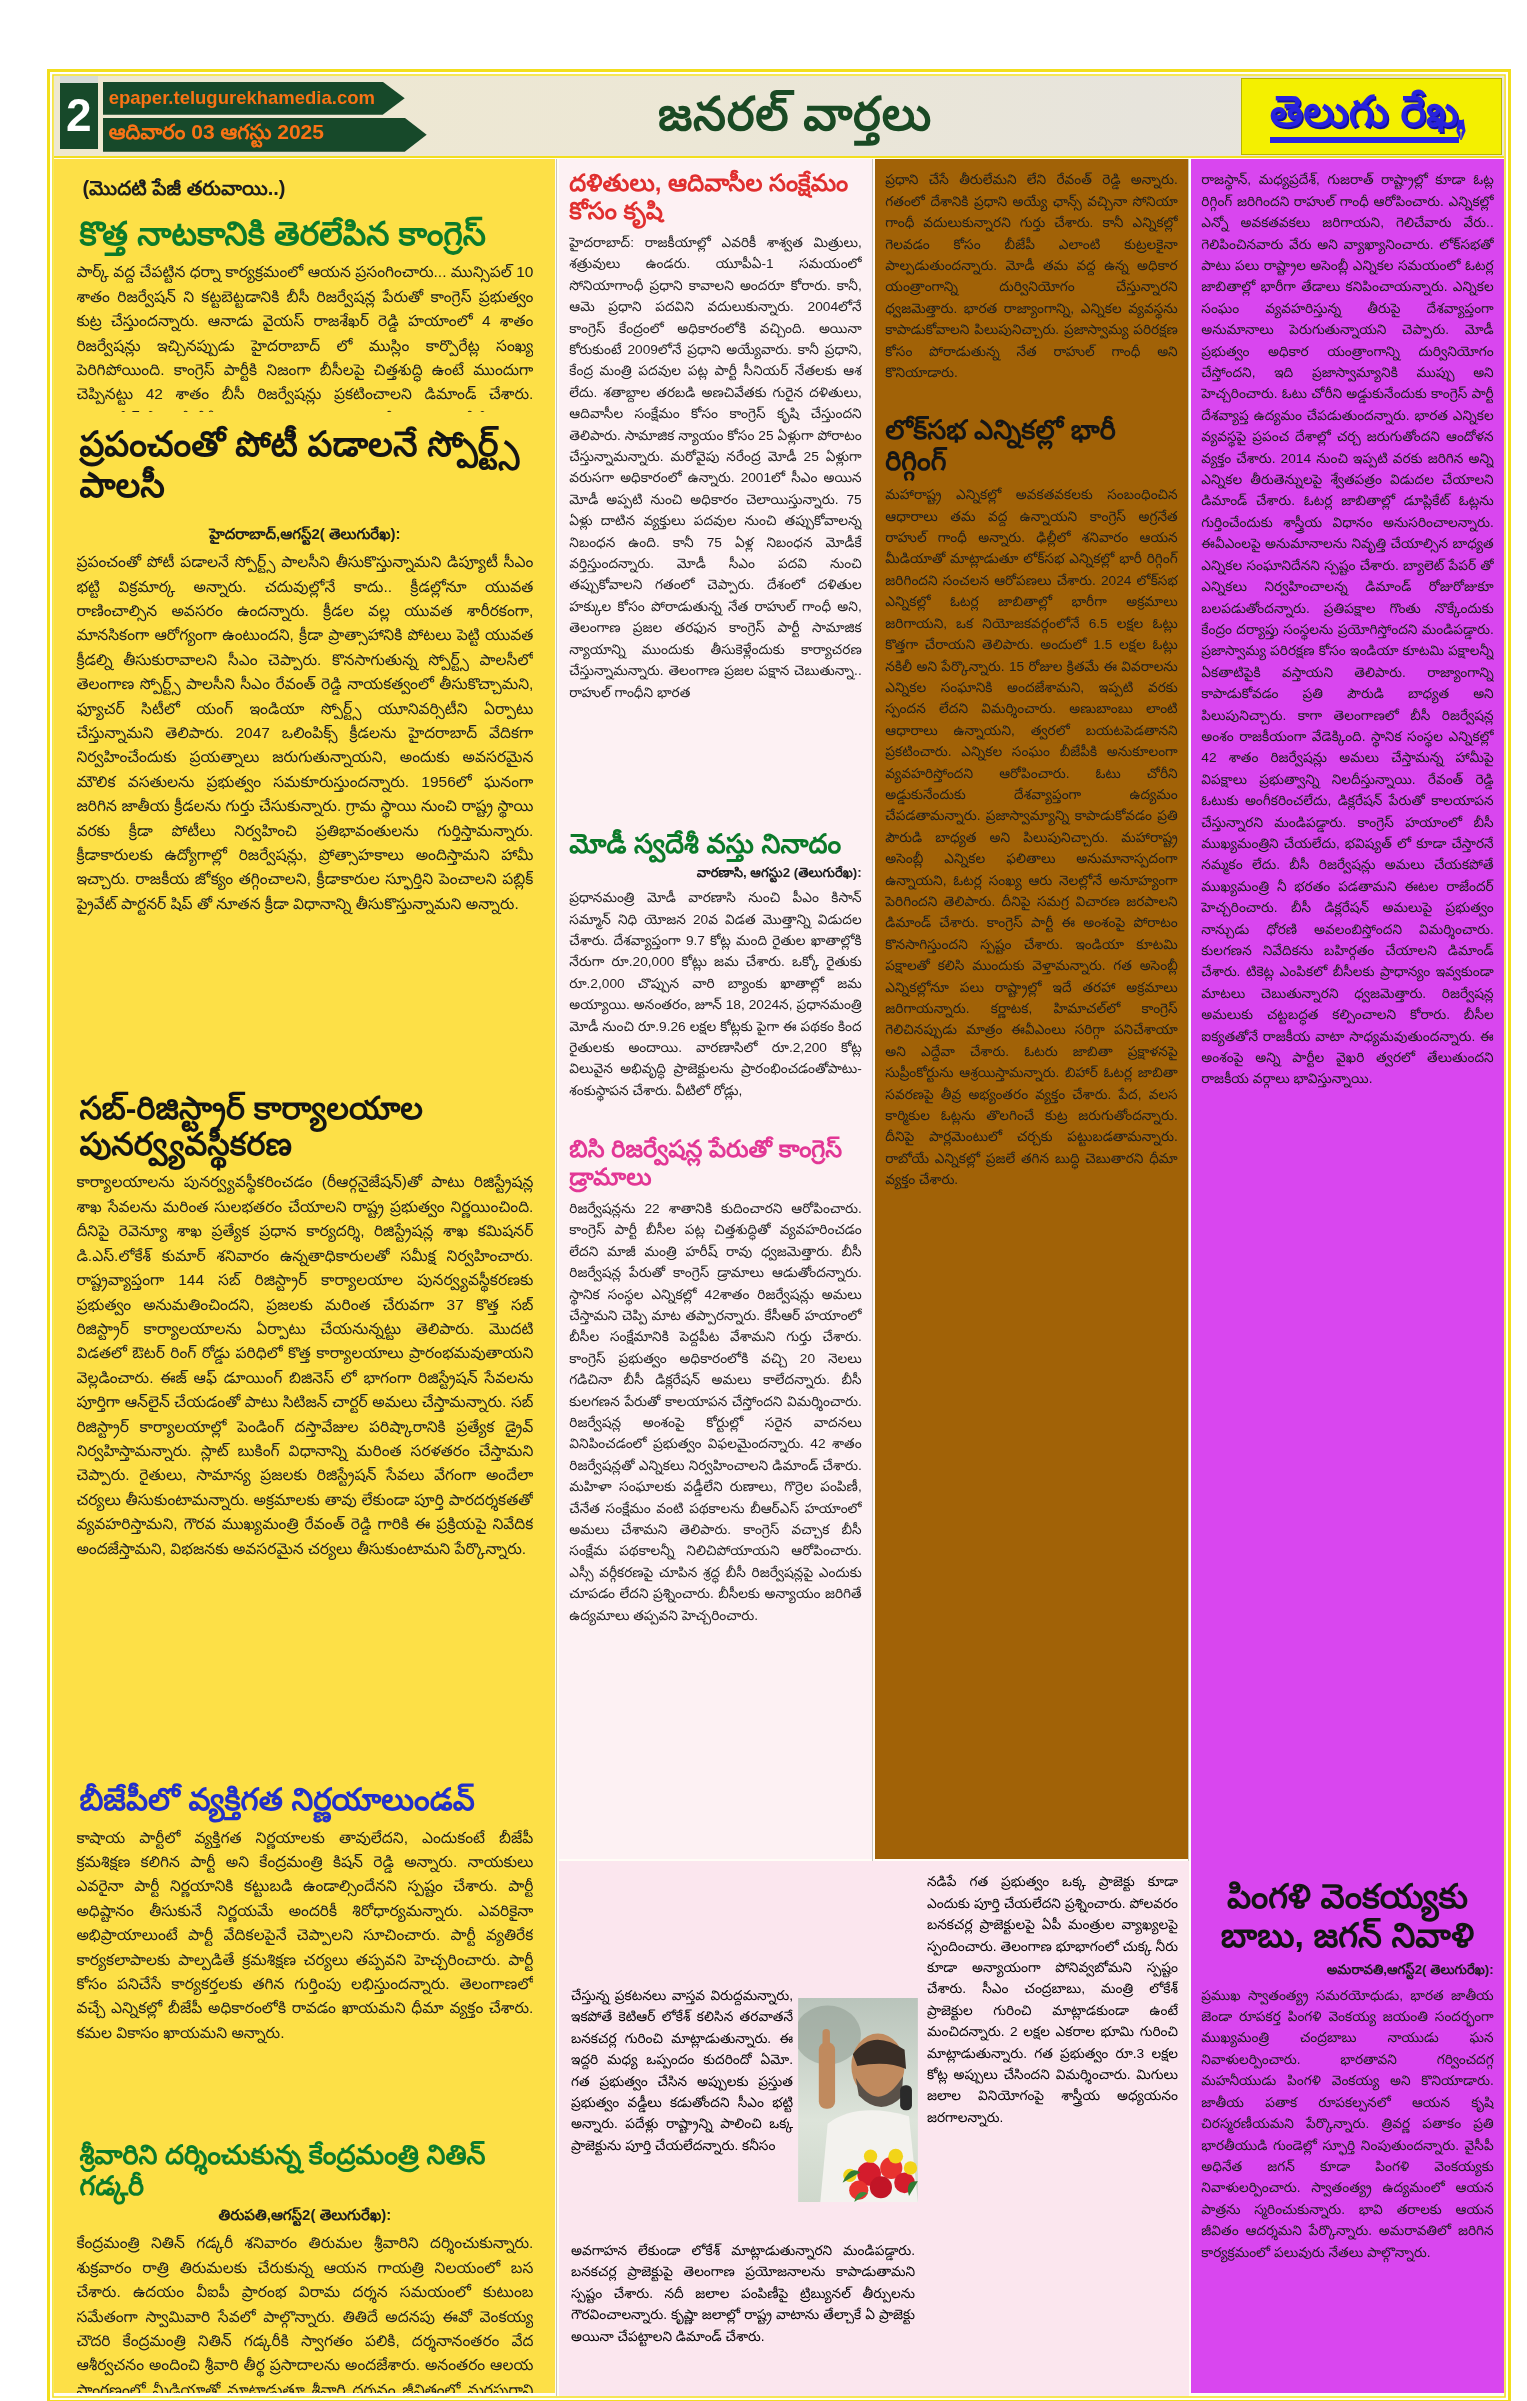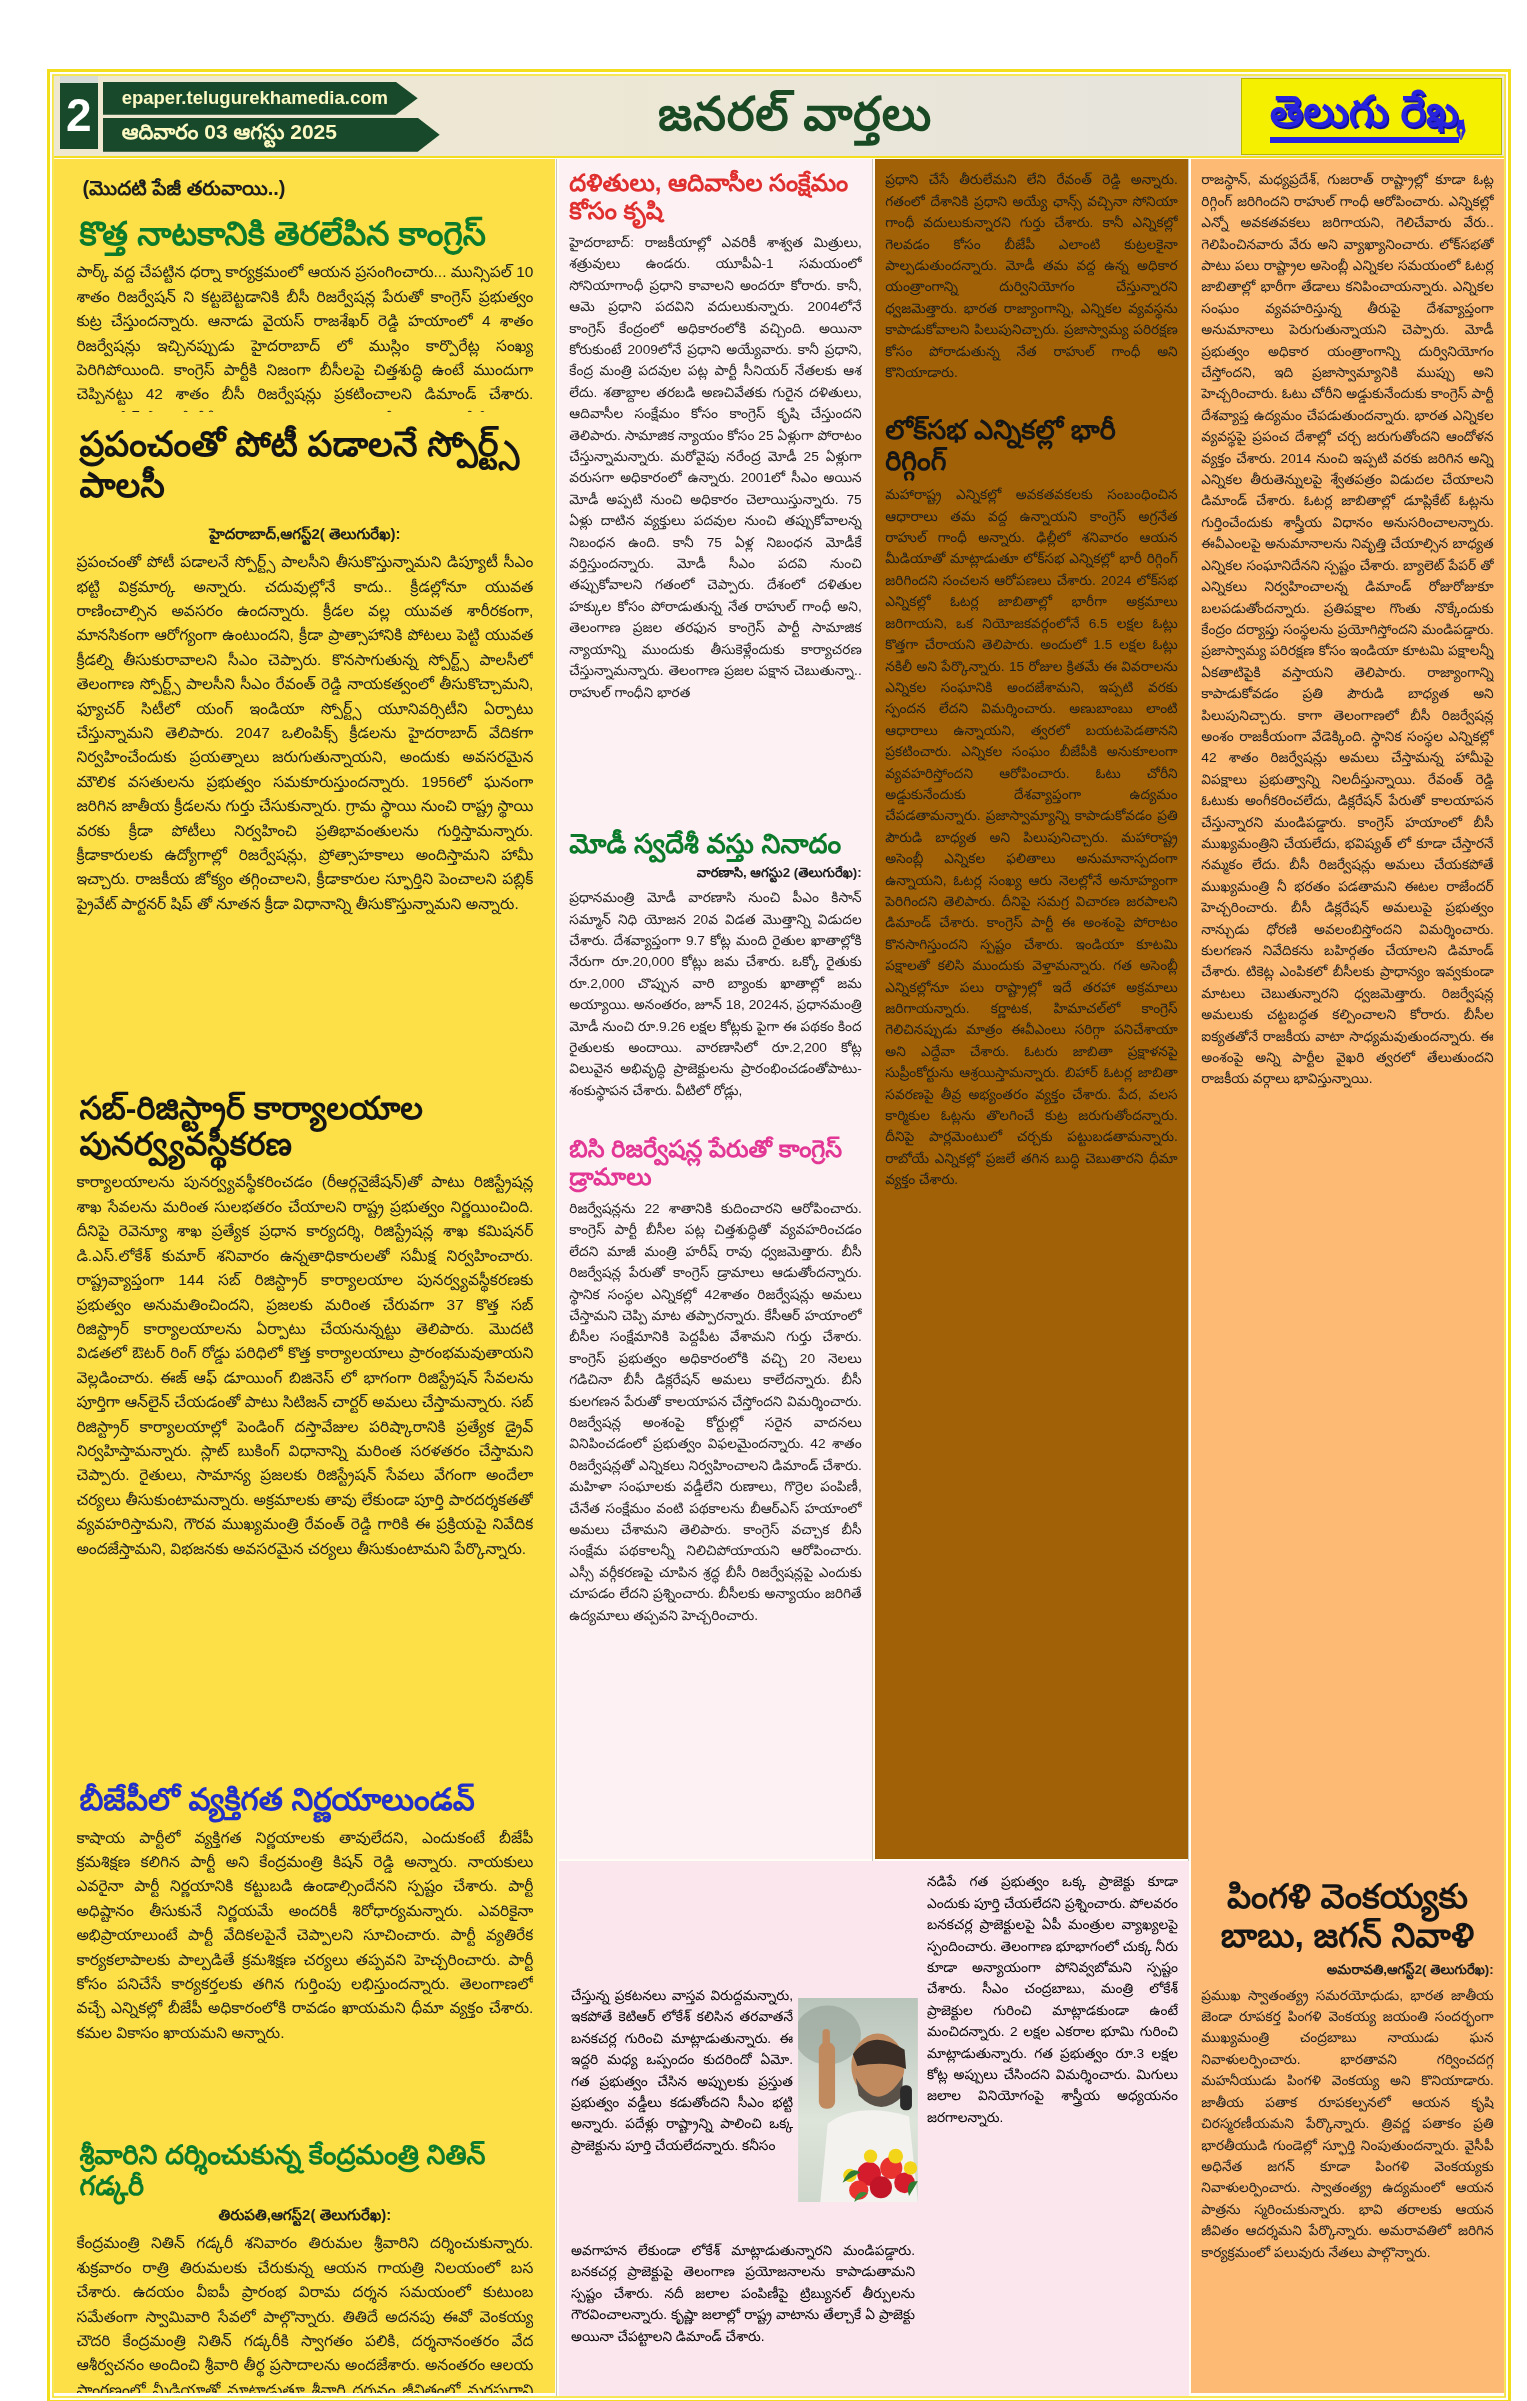--- a/index.html
+++ b/index.html
@@ -11,40 +11,40 @@
          border:3px solid #f2de1d;box-shadow:inset 0 0 0 2.2px #ffffff, inset 0 0 0 3.7px #f2de1d;
          background:#fffdf6;}
 
   
   .hdr{position:absolute;left:3.7px;top:3.7px;right:3.7px;height:80px;
        background:linear-gradient(90deg,#efe8cf 0%,#ece7d6 45%,#e7e4dc 75%,#eae6da 100%);
        border-bottom:2.2px solid #f2de1d;}
   .pagenum{position:absolute;left:6px;top:6px;width:38px;height:67px;background:#17492a;
            color:#fff;font-size:46px;font-weight:bold;display:flex;align-items:center;justify-content:center;}
   .pagenum::before{content:"";position:absolute;left:0;top:-6px;width:38px;height:7.4px;background:#d7dcd6;}
-  .ribbon{position:absolute;left:49px;background:#17492a;color:#fef9c3;font-weight:bold;
-          display:flex;align-items:center;padding:0 30px 0 19px;
+  .ribbon{position:absolute;left:49px;background:#17492a;color:#f97316;font-weight:bold;
+          display:flex;align-items:center;padding:0 30px 0 6px;
           clip-path:polygon(0 0, calc(100% - 22px) 0, 100% 50%, calc(100% - 22px) 100%, 0 100%);}
   .ribbon.site{top:6px;height:33px;width:266px;font-size:18.5px;}
   .ribbon.date{top:42px;height:34px;width:288px;font-size:21px;}
   .section-title{position:absolute;left:0;right:0;top:10.3px;text-align:center;
                  color:#1a4a24;font-size:47px;font-weight:800;letter-spacing:0.7px;padding-left:32px;}
   .logo{position:absolute;right:2.2px;top:2.2px;width:259px;height:75px;background:#f4f000;
         border:1.5px solid #b9b400;display:flex;align-items:center;justify-content:center;}
   .logo .word{color:#2823dd;font-size:43px;font-weight:800;
               text-shadow:1.5px 1.5px 0 #141199;border-bottom:6px solid #2823dd;padding-bottom:3px;line-height:1.05;}
   .logo .nib{color:#2823dd;font-size:30px;margin-left:-10.3px;transform:rotate(90deg) translateX(13.3px);}
 
   
   .col{position:absolute;top:87px;overflow:hidden;color:#1d1d1d;}
   .sep{position:absolute;top:87px;bottom:4.4px;width:0.7px;background:#c9c4bb;}
   #col1{left:4.4px;width:501px;height:2234px;background:#fde047;padding:13.3px 22px;box-sizing:border-box;}
   #col2{left:509px;width:313px;height:1700px;background:#fdf1f3;padding:6px 10.3px;box-sizing:border-box;}
   #col3{left:825px;width:313px;height:1700px;background:#a16207;padding:6px 10.3px;box-sizing:border-box;}
-  #col4{left:1141px;width:313px;height:2234px;background:#fdba74;padding:6px 10.3px;box-sizing:border-box;}
+  #col4{left:1141px;width:313px;height:2234px;background:#d946ef;padding:6px 10.3px;box-sizing:border-box;}
 
   .body1{font-size:15.5px;line-height:24.4px;text-align:justify;overflow:hidden;}
   .body2{font-size:13.7px;line-height:21.4px;text-align:justify;overflow:hidden;}
   .intro{font-size:20px;font-weight:bold;margin:4.4px 0 10.3px 6px;}
   .dl{font-size:15px;font-weight:bold;text-align:center;margin:3px 0 4.4px 0;}
   .dl2{font-size:13.3px;font-weight:bold;text-align:right;margin:1.5px 0 4.4px 0;}
   h2{margin:0;line-height:1.15;font-weight:800;}
   .h-green{color:#0c7a2a;}
   .h-red{color:#e02f2f;}
   .h-magenta{color:#e23795;}

